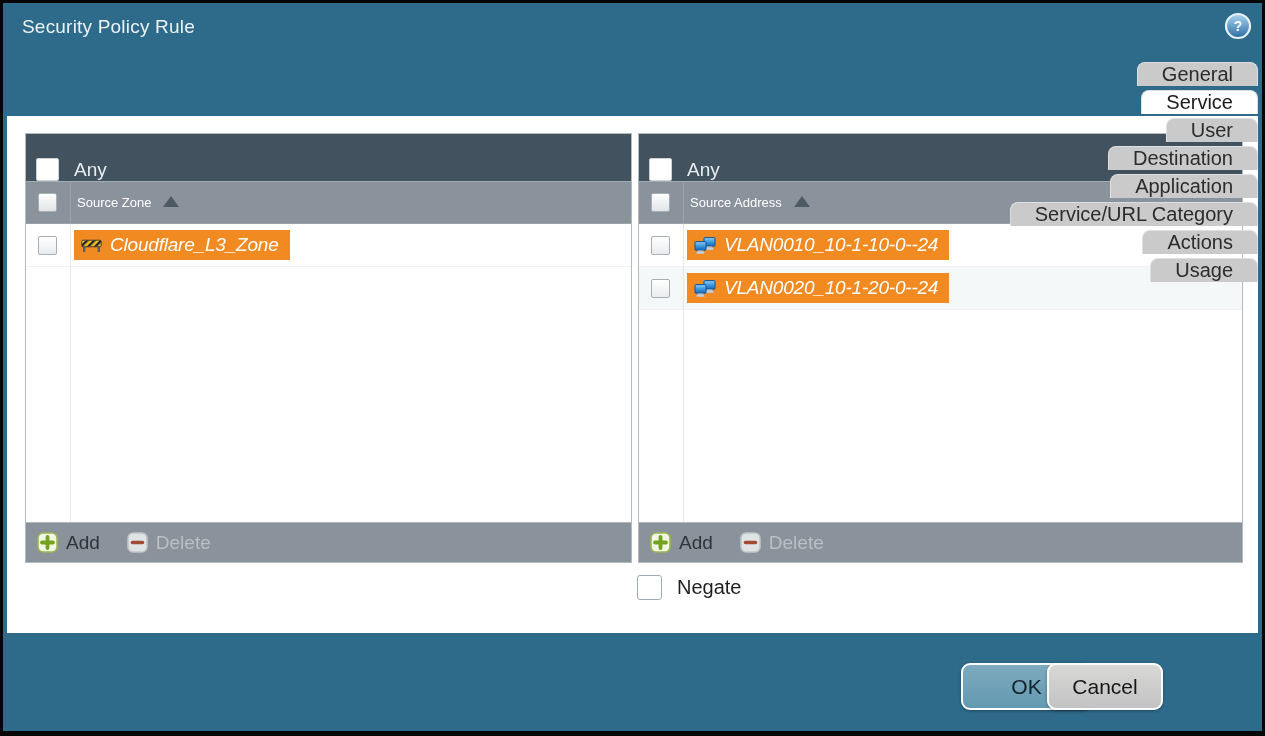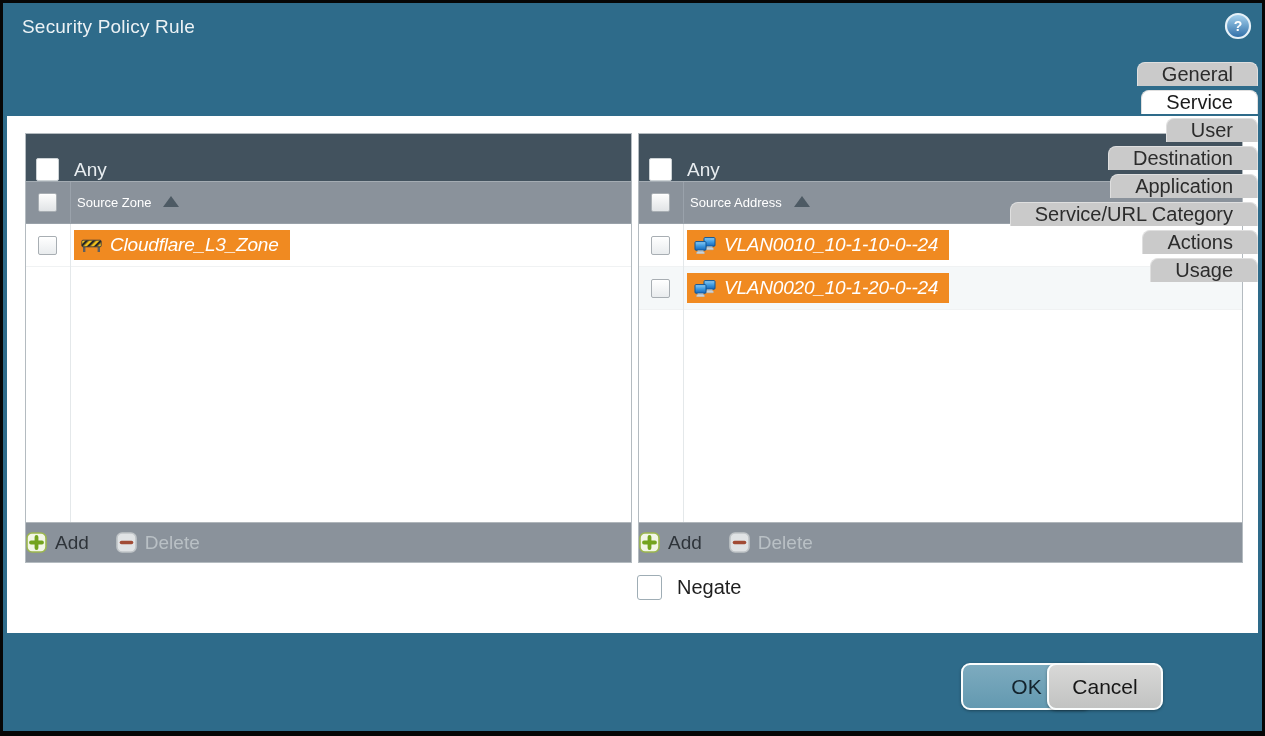--- a/index.html
+++ b/index.html
@@ -37,21 +37,21 @@
 
   .body { flex:1 1 auto; position:relative; background:#fff; overflow:hidden; }
   .body-divider { position:absolute; left:44px; top:0; bottom:0; width:1px; background:#e4e8ea; }
   .row { height:43px; display:flex; align-items:center; border-bottom:1px solid #f0f2f3; cursor:pointer;font-style:italic; }
   .body div.row:nth-of-type(even) { background:#f5f8f9; }
   .row-cb { margin-left:12px; background:linear-gradient(#ffffff,#e9ecee); }
   .pill { margin-left:17px; height:30px; display:inline-flex; align-items:center; background:#f08a21; padding:0 11px 0 7px; gap:8px; }
   .pill-label { color:#fff; font-size:19px; letter-spacing:-0.2px; white-space:nowrap; }
   .pill-icon { flex:0 0 auto; }
 
-  .panel-footer { flex:0 0 40px; background:#8a929b; border-top:1px solid #b0b6bb; display:flex; align-items:center; gap:27px; }
+  .panel-footer { flex:0 0 40px; background:#8a929b; border-top:1px solid #b0b6bb; display:flex; align-items:center; padding-left:11px; gap:27px; }
   .footer-btn { display:inline-flex; align-items:center; gap:8px; cursor:pointer; }
   .footer-label { font-size:19px; }
   .add .footer-label { color:#2e343a; }
   .del .footer-label { color:#b9c0c5;text-align:right; }
 
   .negate-row { position:absolute; left:630px; top:459px; display:flex; align-items:center; gap:15px; }
   .cb-negate { width:25px; height:25px; background:#fff; border:1px solid #9fadb5; border-radius:3px; cursor:pointer; }
   .negate-label { font-size:20px; color:#1f1f1f; }
 
   

